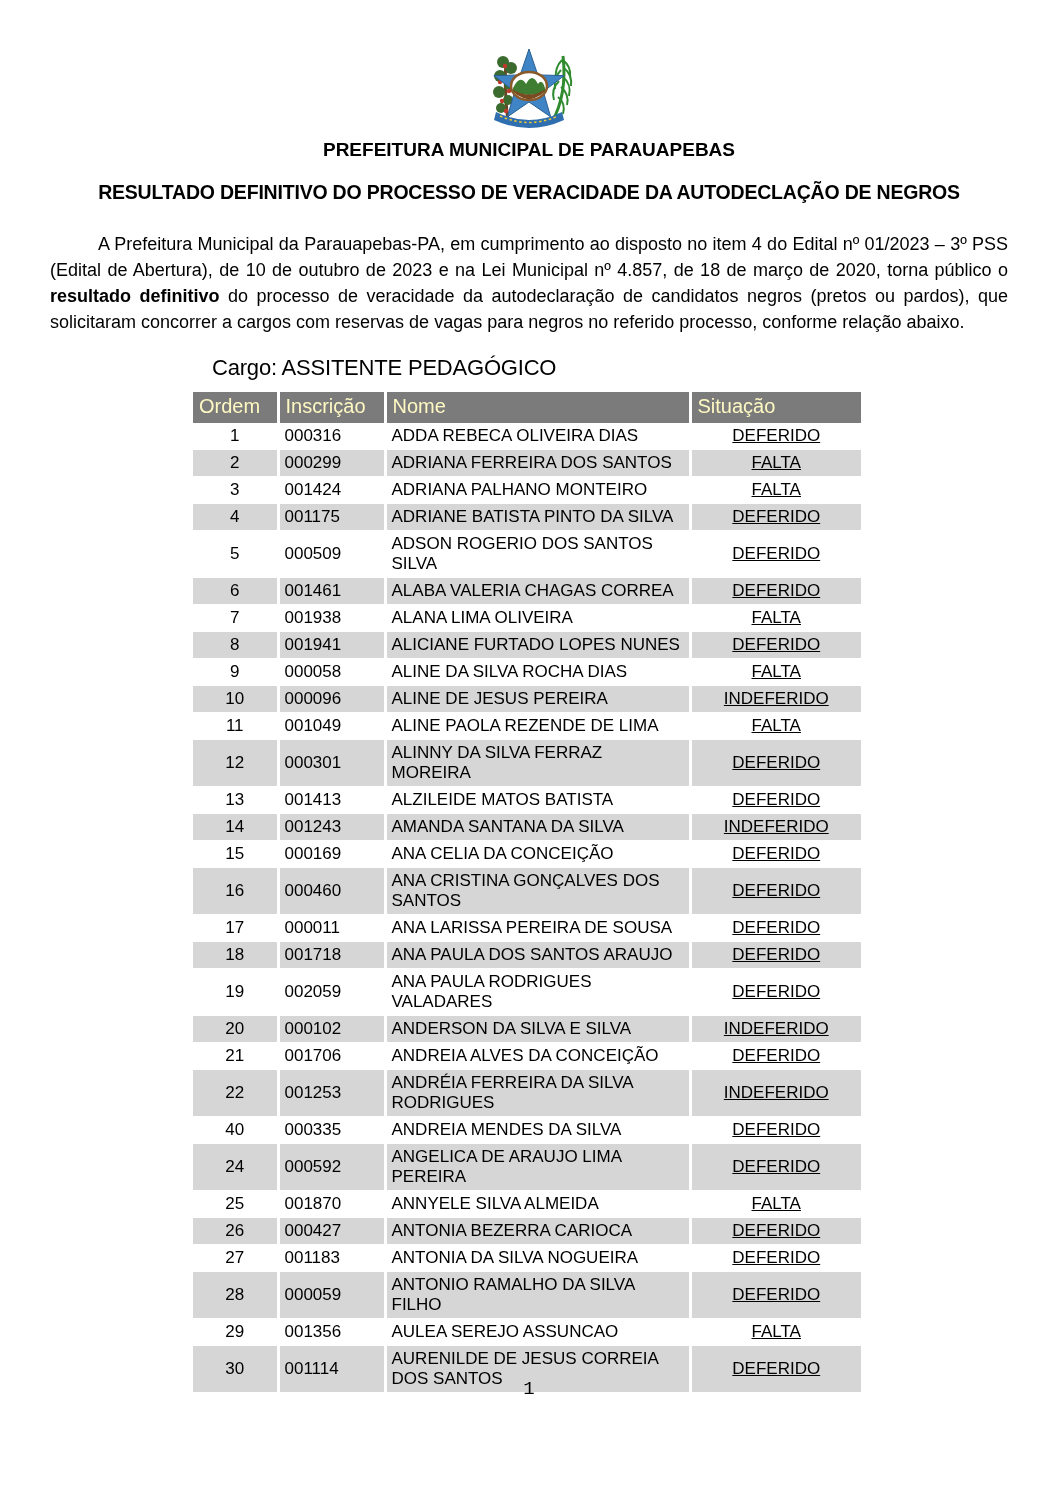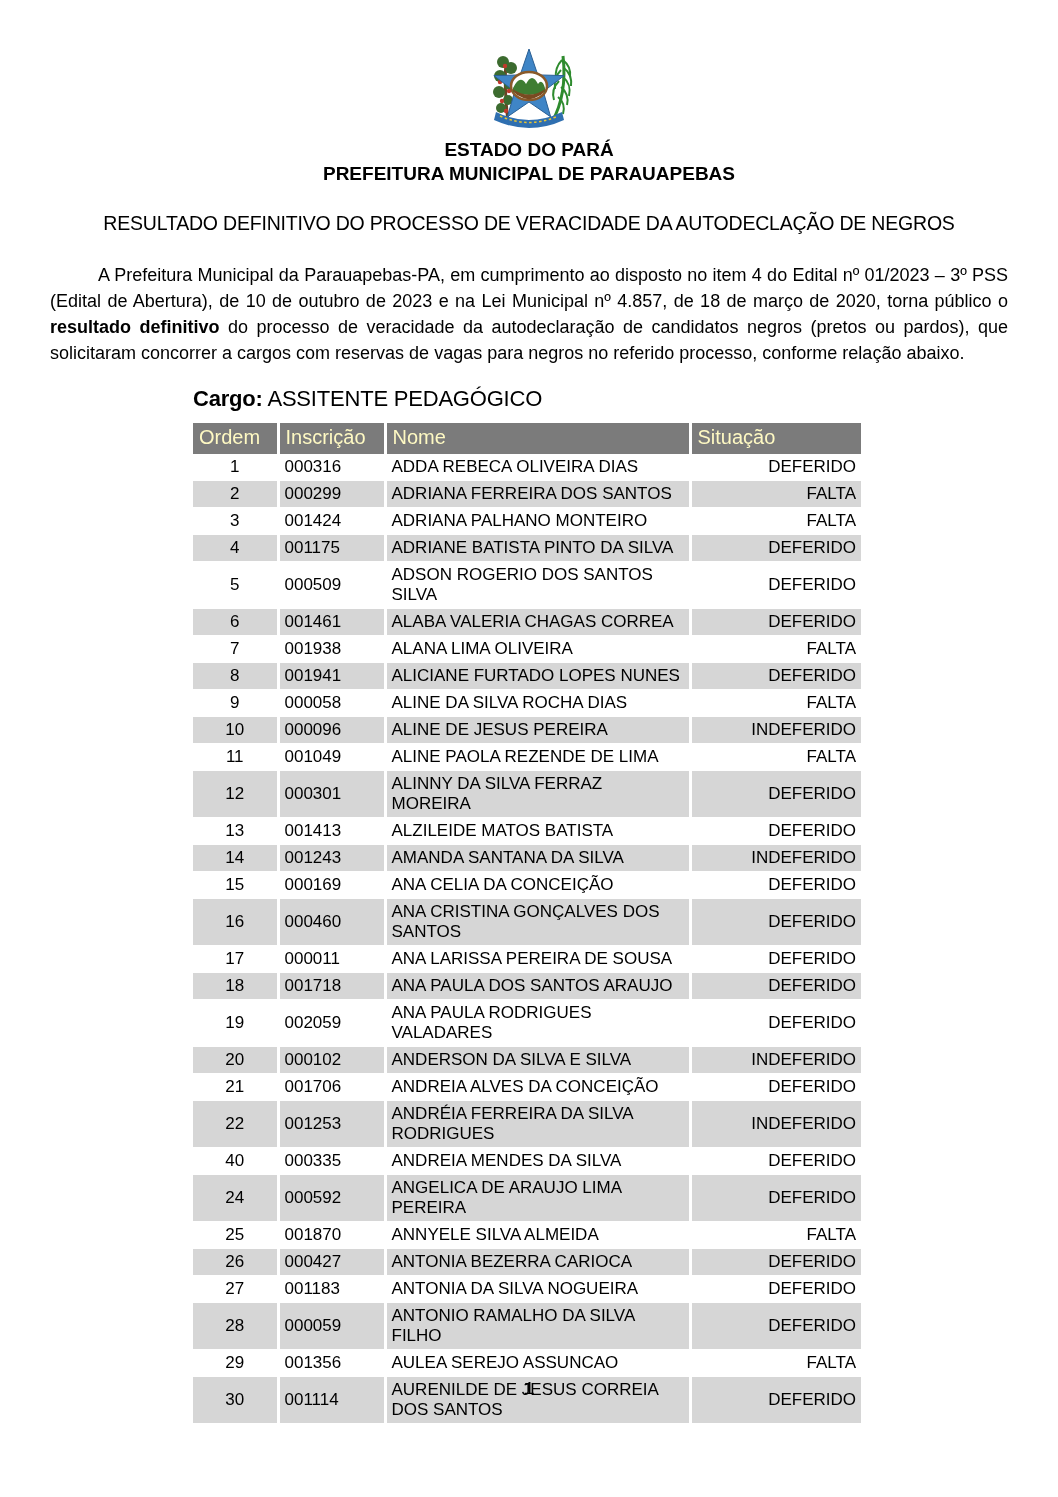--- a/index.html
+++ b/index.html
@@ -7,28 +7,28 @@
     position:relative;
     width:1058px;height:1497px;
     margin:0 auto;
     background:#ffffff;
     font-family:"Liberation Sans", sans-serif;
     color:#000;
     overflow:hidden;
   }
   .logo-wrap{width:100%;text-align:center;padding-top:44px;}
   .gov-header{text-align:center;font-weight:bold;font-size:19px;line-height:24px;margin-top:2px;}
-  .doc-title{text-align:center;font-weight:normal;font-size:19.5px;letter-spacing:-0.2px;margin-top:26px;}
+  .doc-title{text-align:center;font-weight:bold;font-size:19.5px;letter-spacing:-0.2px;margin-top:19px;}
   .intro{
     margin:27px 50px 0 50px;
     font-size:18px;line-height:26px;
     text-align:justify;text-indent:48px;
   }
   .cargo{margin:20px 0 0 193px;font-size:22px;letter-spacing:-0.2px;}
-  .cargo .cargo-label{font-weight:bold;}
+  .cargo .cargo-label{font-weight:normal;margin-left:19px;}
   table.results{
     border-collapse:collapse;
     table-layout:fixed;
     margin:11px 0 0 193px;
     width:668px;
     font-size:17px;
   }
   table.results col.c-ordem{width:85px;}
   table.results col.c-inscricao{width:107px;}
   table.results col.c-nome{width:305px;}
@@ -47,21 +47,21 @@
     vertical-align:middle;
     border-right:3px solid #ffffff;
     border-bottom:1px solid #ffffff;
     overflow:hidden;
   }
   table.results td:last-child{border-right:none;}
   table.results tr.alt td{background:#d6d6d6;}
   td.col-ordem{text-align:center;}
   td.col-inscricao{text-align:left;padding-left:6px;}
   td.col-nome{text-align:left;padding-left:6px;}
-  td.col-situacao{text-align:right;padding-left:6px;}
+  td.col-situacao{text-align:center;padding-left:6px;text-decoration:underline;}
   .page-number{
     position:absolute;left:0;right:0;top:1378px;
     text-align:center;
     font-family:"Liberation Mono", monospace;
     font-size:19px;
   }
 </style>
 </head>
 <body>
 
@@ -107,21 +107,20 @@
       </g>
 
       <g>
         <path d="M26 68 Q59 84 92 68 L94 76 Q59 92 24 76 Z" fill="#2f6fb0"></path>
         <path d="M30 72 Q59 85 88 72" stroke="#e8c531" stroke-width="1.6" fill="none" stroke-dasharray="2.5 2.5"></path>
       </g>
     </svg>
   </div>
 
   <div class="gov-header">
-    <div>ESTADO DO PARÁ</div>
     <div>PREFEITURA MUNICIPAL DE PARAUAPEBAS</div>
   </div>
 
   <div class="doc-title">RESULTADO DEFINITIVO DO PROCESSO DE VERACIDADE DA AUTODECLAÇÃO DE NEGROS</div>
 
   <p class="intro"><span>A Prefeitura Municipal da Parauapebas-PA, em cumprimento ao disposto no item 4 do Edital nº 01/2023 – 3º PSS (Edital de Abertura), de 10 de outubro de 2023 e na Lei Municipal nº 4.857, de 18 de março de 2020, torna público o </span><b>resultado definitivo</b><span> do processo de veracidade da autodeclaração de candidatos negros (pretos ou pardos), que solicitaram concorrer a cargos com reservas de vagas para negros no referido processo, conforme relação abaixo.</span></p>
 
   <div class="cargo">
     <span class="cargo-label">Cargo:</span>
     <span class="cargo-value">ASSITENTE PEDAGÓGICO</span>

